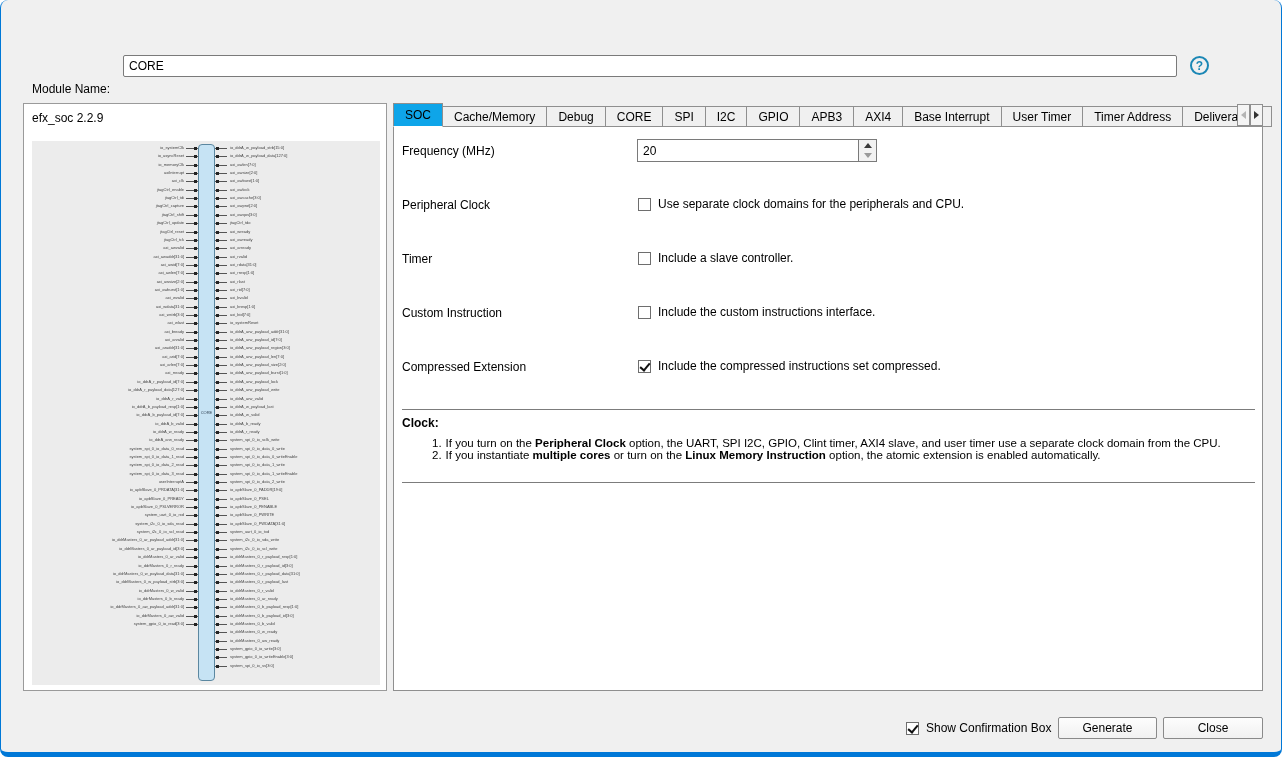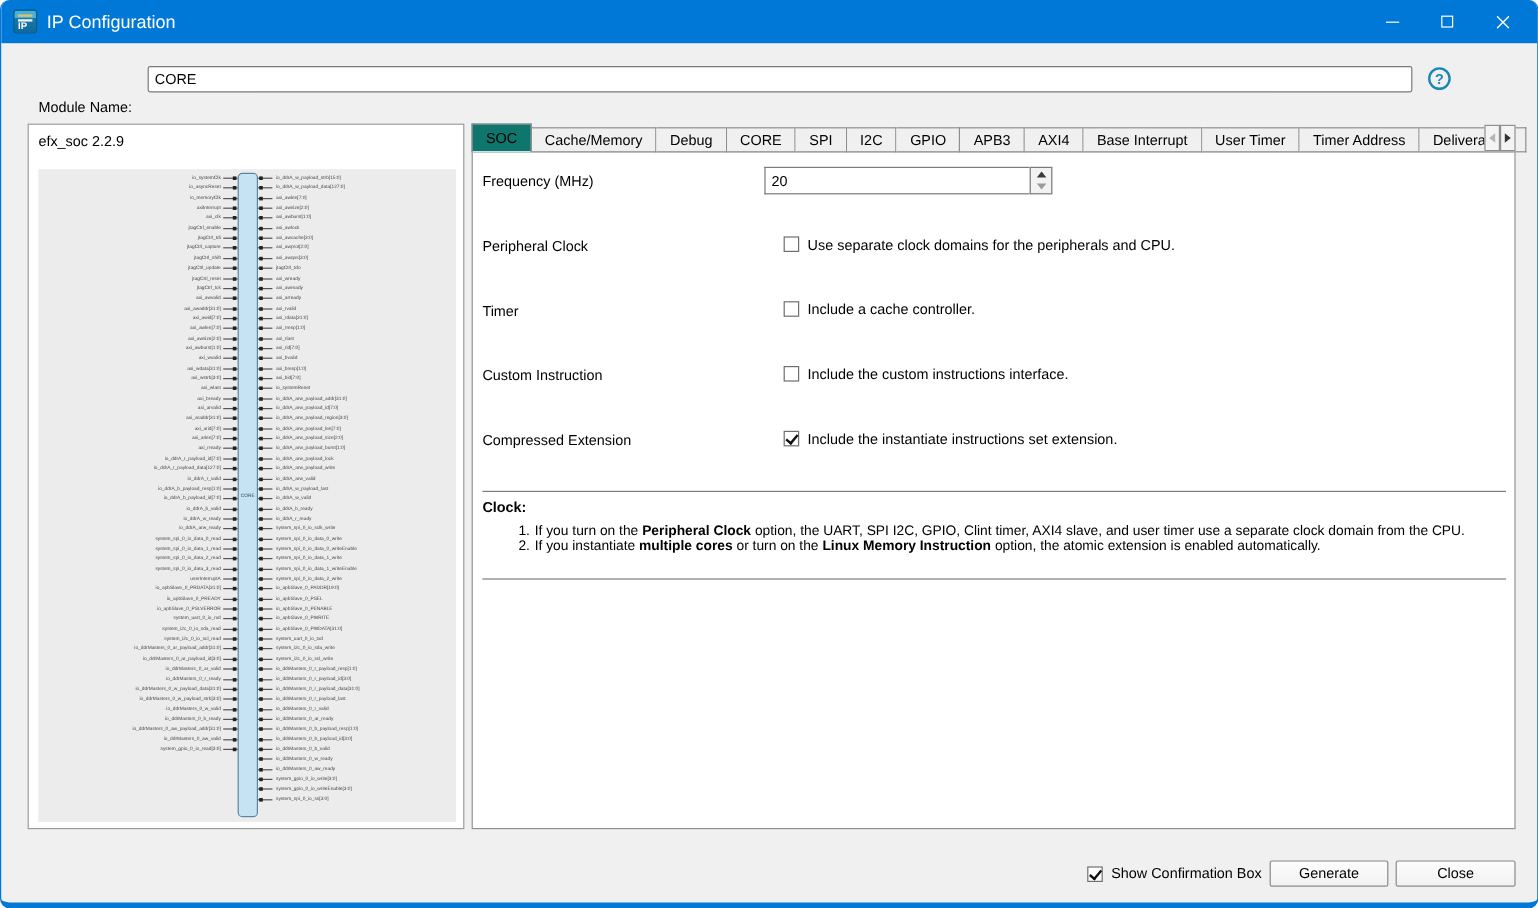--- a/index.html
+++ b/index.html
@@ -39,78 +39,56 @@
   .core-block span{font-size:4px;color:#345;letter-spacing:0;}
   .pin-label{position:absolute;font-size:4px;line-height:4px;color:#444;white-space:nowrap;}
   .pin-label.l{text-align:right;}
   .pin-line{position:absolute;height:1px;background:#555;}
   .pin-dot{position:absolute;width:3px;height:3px;background:#222;}
   
   .tabbar{position:absolute;left:392px;top:103px;width:844px;height:24px;display:flex;z-index:3;}
   .tab{border:1px solid #8f8f8f;border-left:none;background:#f0f0f0;padding:0 11px;display:flex;align-items:center;
     height:21px;margin-top:3px;white-space:nowrap;}
   .tab:first-child{border-left:1px solid #8f8f8f;}
-  .tab.selected{background:#0f766e;height:24px;margin-top:0;border-bottom:1px solid #fff;border-left:1px solid #8f8f8f;position:relative;z-index:4;}
+  .tab.selected{background:#0ea5e9;height:24px;margin-top:0;border-bottom:1px solid #fff;border-left:1px solid #8f8f8f;position:relative;z-index:4;}
   .tab-scroll{position:absolute;top:104px;display:flex;z-index:3;}
   .tab-arrow{width:13px;height:22px;border:1px solid #8f8f8f;background:#f4f4f4;display:flex;align-items:center;justify-content:center;}
   .arr-left{width:0;height:0;border-top:4px solid transparent;border-bottom:4px solid transparent;border-right:5px solid #b5b5b5;}
   .arr-right{width:0;height:0;border-top:4px solid transparent;border-bottom:4px solid transparent;border-left:5px solid #333;}
   .tab-content{position:absolute;left:392px;top:126px;width:870px;height:565px;background:#fff;border:1px solid #8f8f8f;z-index:1;}
   .row-label{position:absolute;left:8px;white-space:nowrap;}
   .spin-wrap{position:absolute;left:243px;width:240px;height:23px;}
   .spin-input{position:absolute;left:0;top:0;width:221px;height:23px;border:1px solid #7a7a7a;background:#fff;
     font:inherit;padding:0 5px;border-right:none;}
   .spin-btns{position:absolute;left:221px;top:0;width:19px;height:23px;border:1px solid #7a7a7a;background:#f2f2f2;
     display:flex;flex-direction:column;}
   .spin-up,.spin-down{flex:1;display:flex;align-items:center;justify-content:center;}
   .tri-up{width:0;height:0;border-left:4px solid transparent;border-right:4px solid transparent;border-bottom:5px solid #3a3a3a;}
   .tri-down{width:0;height:0;border-left:4px solid transparent;border-right:4px solid transparent;border-top:5px solid #9a9a9a;}
-  .cb-wrap{position:absolute;left:243px;display:flex;align-items:flex-start;padding-left:16px;}
+  .cb-wrap{position:absolute;left:228px;display:flex;align-items:flex-end;padding-left:16px;}
   .cb{position:relative;width:13px;height:13px;border:1px solid #6e6e6e;background:#fff;flex:0 0 13px;}
   .cb.checked::after{content:'';position:absolute;left:3px;top:0px;width:4px;height:8px;
     border:solid #111;border-width:0 2px 2px 0;transform:rotate(40deg);}
   .cb-text{margin-left:7px;white-space:nowrap;}
   .notes-sep{position:absolute;left:8px;width:853px;height:1px;background:#7c7c7c;}
   .notes-title{position:absolute;left:8px;font-weight:bold;}
   .note-item{position:absolute;left:38px;font-size:11.5px;white-space:nowrap;}
   .note-item .num{margin-right:4px;}
   
   .footer-cb{position:absolute;left:905px;top:721px;display:flex;align-items:center;}
   .btn{position:absolute;top:717px;height:22px;border:1px solid #8a8a8a;border-radius:2px;
     background:linear-gradient(#fdfdfd,#f1f1f1);font:inherit;display:flex;align-items:center;justify-content:center;}
   .btn-generate{left:1057px;width:99px;}
   .btn-close{left:1162px;width:100px;}
 </style>
 </head>
 <body>
 
 <div class="window">
 
-  <div class="titlebar">
-    <div class="app-icon">
-      <div class="stripe s1"></div>
-      <div class="stripe s2"></div>
-      <div class="ip">IP</div>
-    </div>
-    <div class="title">IP Configuration</div>
-    <div class="win-controls">
-      <div class="win-btn">
-          <div class="glyph-min"></div>
-        </div>
-      <div class="win-btn">
-          <div class="glyph-max"></div>
-        </div>
-      <div class="win-btn">
-        <svg width="11" height="11" viewBox="0 0 11 11">
-          <line x1="0.5" y1="0.5" x2="10.5" y2="10.5" stroke="#fff" stroke-width="1.2"></line>
-          <line x1="10.5" y1="0.5" x2="0.5" y2="10.5" stroke="#fff" stroke-width="1.2"></line>
-        </svg>
-      </div>
-    </div>
-  </div>
 
   <div class="module-row">
     <div class="module-label">
         <span>Module Name:</span>
       </div>
     <input class="module-input" value="CORE" style="">
     <div class="help-circle">?</div>
   </div>
 
   <div class="left-panel">
@@ -524,31 +502,31 @@
           </div>
         </div>
         <div class="row-label" style="top: 71px;">Peripheral Clock</div>
         <div class="cb-wrap" style="top: 70px;">
           <div class="cb"></div>
           <div class="cb-text">Use separate clock domains for the peripherals and CPU.</div>
         </div>
         <div class="row-label" style="top: 125px;">Timer</div>
         <div class="cb-wrap" style="top: 124px;">
           <div class="cb"></div>
-          <div class="cb-text">Include a cache controller.</div>
+          <div class="cb-text">Include a slave controller.</div>
         </div>
         <div class="row-label" style="top: 179px;">Custom Instruction</div>
         <div class="cb-wrap" style="top: 178px;">
           <div class="cb"></div>
           <div class="cb-text">Include the custom instructions interface.</div>
         </div>
         <div class="row-label" style="top: 233px;">Compressed Extension</div>
         <div class="cb-wrap" style="top: 232px;">
           <div class="cb checked"></div>
-          <div class="cb-text">Include the instantiate instructions set extension.</div>
+          <div class="cb-text">Include the compressed instructions set compressed.</div>
         </div>
       </div>
     <div class="notes-sep" style="top:282px;"></div>
     <div class="notes-title" style="top:289px;">Clock:</div>
     <div>
         <div class="note-item" style="top: 310px;"><span class="num">1.</span><span>If you turn on the </span><b>Peripheral Clock</b><span> option, the UART, SPI I2C, GPIO, Clint timer, AXI4 slave, and user timer use a separate clock domain from the CPU.</span></div>
         <div class="note-item" style="top: 322px;"><span class="num">2.</span><span>If you instantiate </span><b>multiple cores</b><span> or turn on the </span><b>Linux Memory Instruction</b><span> option, the atomic extension is enabled automatically.</span></div>
       </div>
     <div class="notes-sep" style="top:355px;"></div>
   </div>

